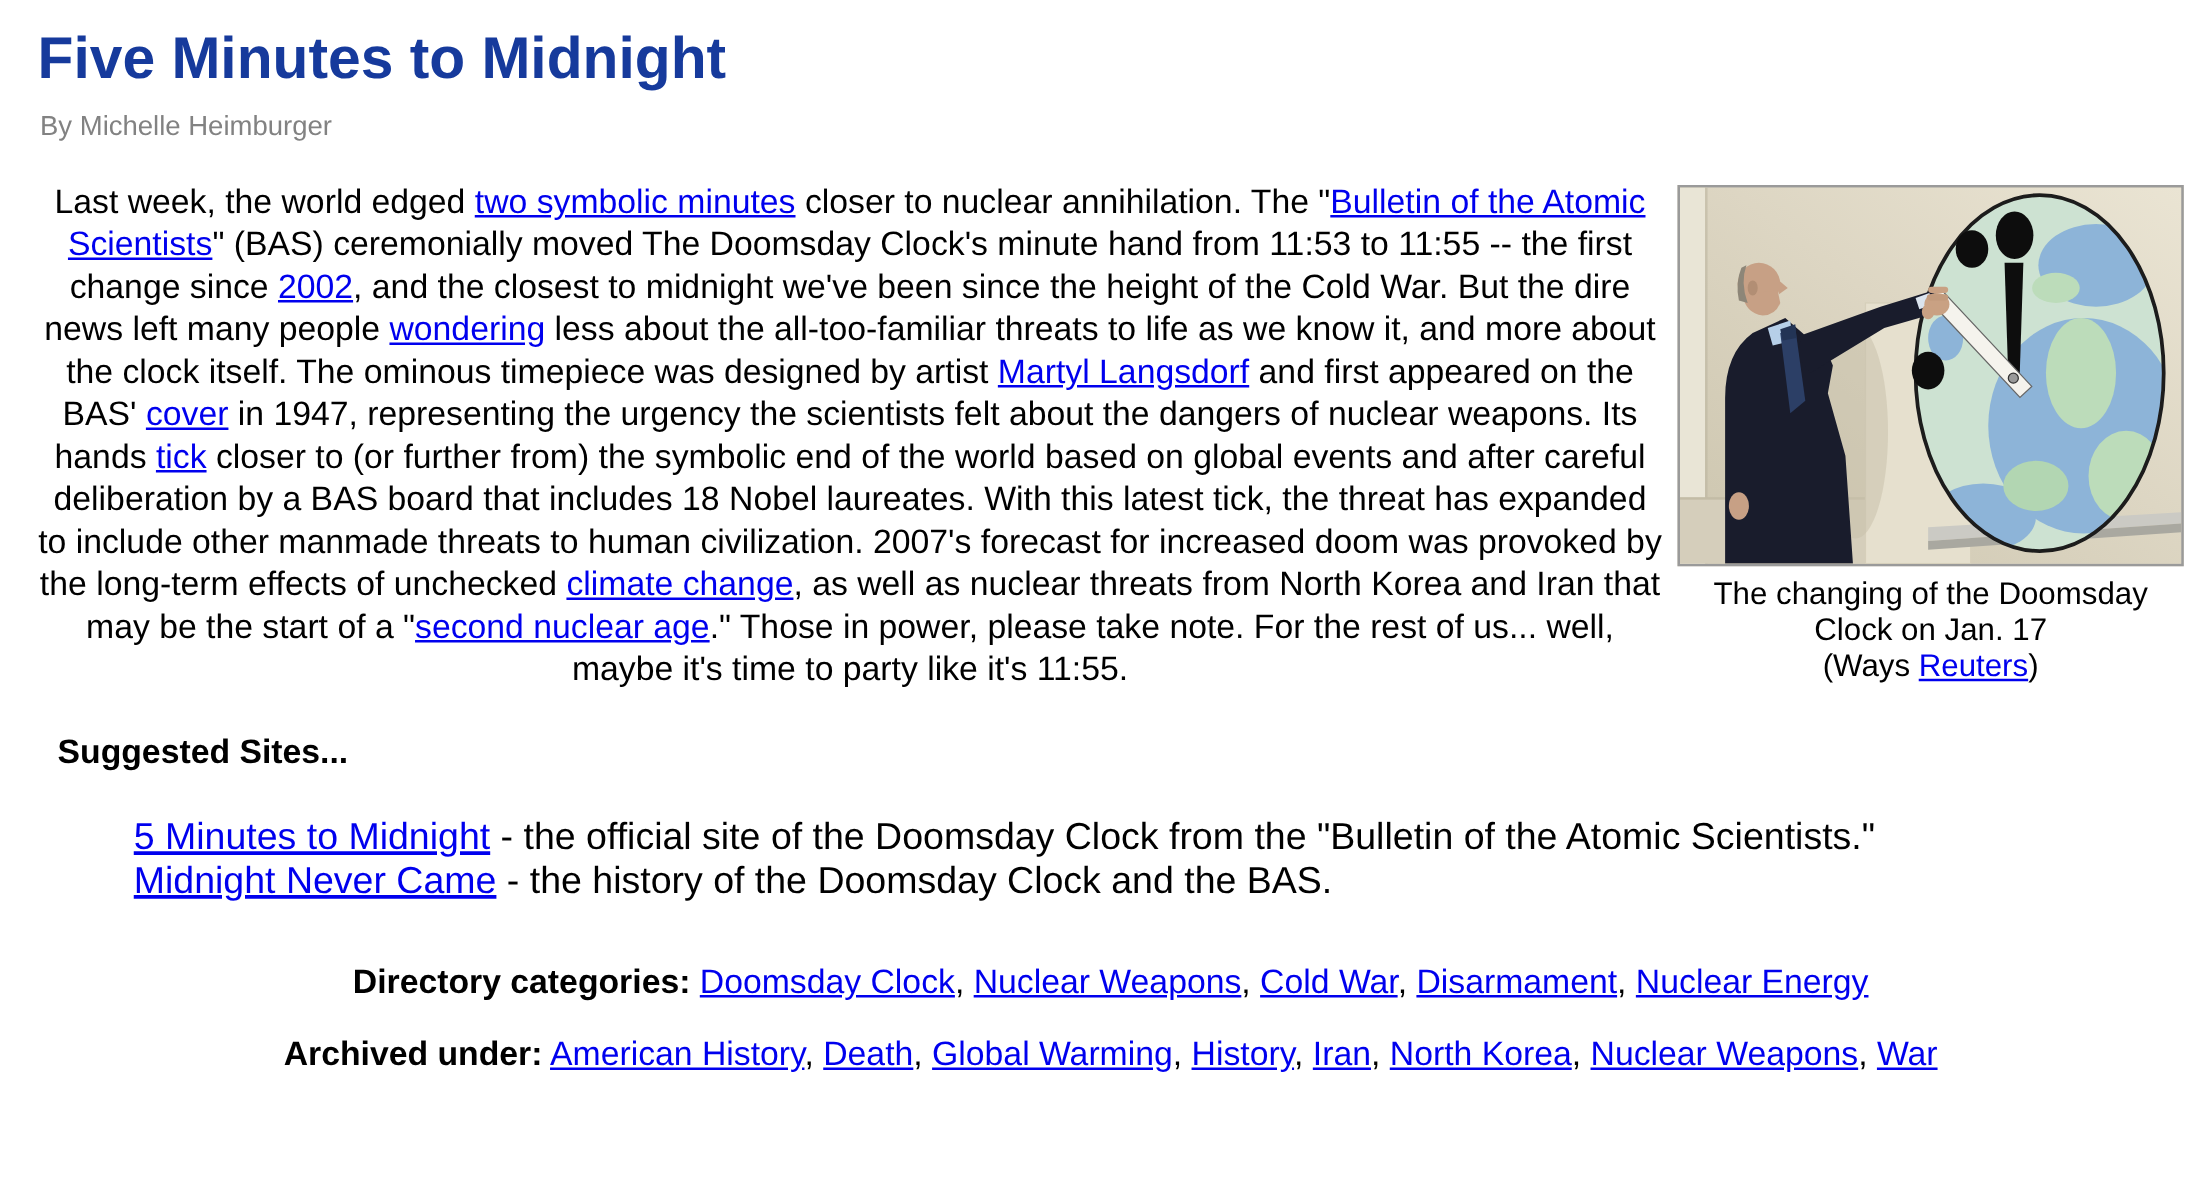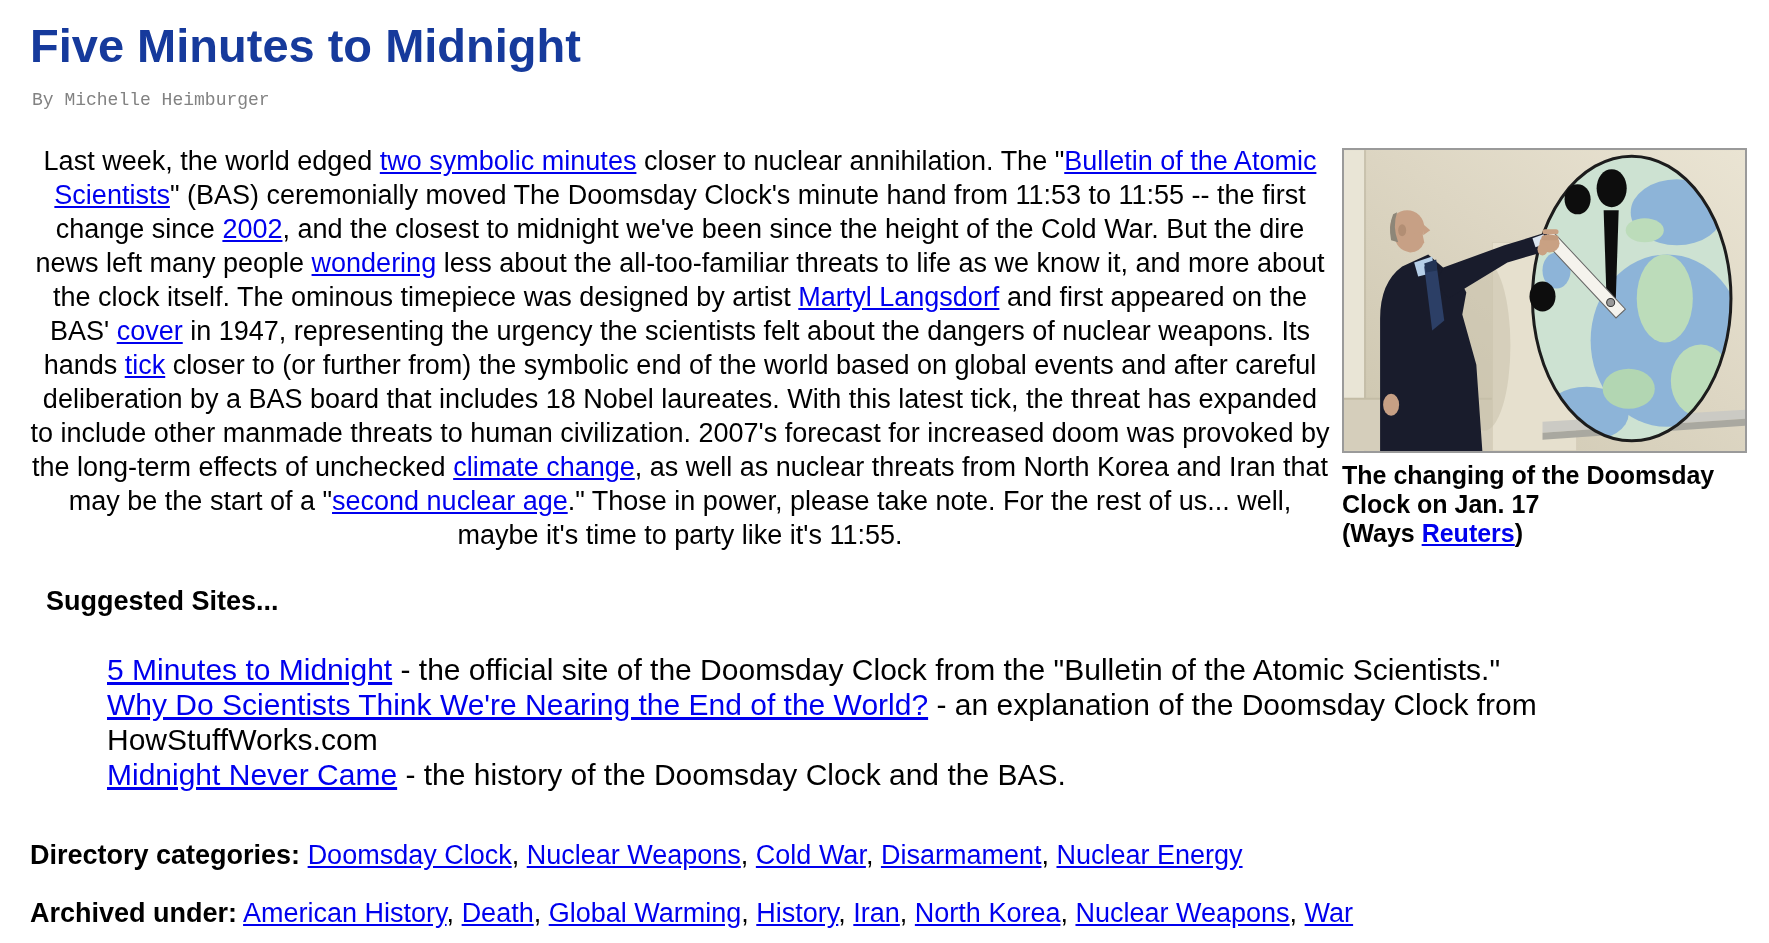--- a/index.html
+++ b/index.html
@@ -2,37 +2,37 @@
 <html style="--title-color: #163A9C; --link-color: #0000EE; --muted-color: #828282;"><head>
 <meta charset="utf-8">
 <style>
   * { box-sizing: border-box; }
   html, body { margin: 0; padding: 0; background: #ffffff; color: #000000; }
   body { font-family: "Liberation Sans", "DejaVu Sans", sans-serif; }
   .page { width: 1769px; min-height: 943px; padding: 18px 22px 30px 30px; }
 
   .page-title { font-size: 47px; font-weight: bold; color: var(--title-color, #163A9C); margin: 0 0 14px 0; }
   .byline-block { margin: 0 0 0 2px; }
-  .byline, .dateline { font-size: 18px; line-height: 27px; color: var(--muted-color, #828282); font-family: Liberation Mono, monospace; }
+  .byline, .dateline { font-size: 22px; line-height: 27px; color: var(--muted-color, #828282); }
 
   .content { font-size: 27px; line-height: 34px; margin-top: 30px; }
   .content p { margin: 0; text-align: center; }
 
   a.lnk { color: var(--link-color, #0000EE); text-decoration: underline; cursor: pointer; }
 
-  figure.photo-fig { float: right; width: 405px; margin: 4px 0 14px 12px; text-align: left; font-weight: bold; }
+  figure.photo-fig { float: right; width: 405px; margin: 4px 0 14px 12px; text-align: center; }
   .photo-frame { border: 2px solid #9a9a9a; width: 405px; height: 305px; background: #ddd6c3; }
   .photo-frame svg { display: block; width: 401px; height: 301px; }
   figcaption { font-size: 25px; line-height: 29px; margin-top: 8px; color: #000; }
 
   .suggested-heading { font-size: 27px; font-weight: bold; margin: 32px 0 0 16px; }
   .suggested-list { margin: 34px 0 0 77px; font-size: 30px; line-height: 35px; }
   .suggested-list .line { white-space: normal; }
 
-  .meta-line { font-size: 27px; line-height: 34px; }
+  .meta-line { font-size: 27px; line-height: 34px; text-align: center; }
   .meta-line .label { font-weight: bold; }
   .directory-line { margin-top: 46px; }
   .archived-line { margin-top: 24px; }
   .sep { color: #000; }
 </style>
 </head>
 <body>
 
 <div class="page">
 
@@ -124,21 +124,20 @@
         <div><span>(Ways </span><a href="#" class="lnk">Reuters</a><span>)</span></div>
       </figcaption>
     </figure>
 
     <p><span>Last week, the world edged </span><a href="#" class="lnk">two symbolic minutes</a><span> closer to nuclear annihilation. The "</span><a href="#" class="lnk">Bulletin of the Atomic Scientists</a><span>" (BAS) ceremonially moved The Doomsday Clock's minute hand from 11:53 to 11:55 -- the first change since </span><a href="#" class="lnk">2002</a><span>, and the closest to midnight we've been since the height of the Cold War. But the dire news left many people </span><a href="#" class="lnk">wondering</a><span> less about the all-too-familiar threats to life as we know it, and more about the clock itself. The ominous timepiece was designed by artist </span><a href="#" class="lnk">Martyl Langsdorf</a><span> and first appeared on the BAS' </span><a href="#" class="lnk">cover</a><span> in 1947, representing the urgency the scientists felt about the dangers of nuclear weapons. Its hands </span><a href="#" class="lnk">tick</a><span> closer to (or further from) the symbolic end of the world based on global events and after careful deliberation by a BAS board that includes 18 Nobel laureates. With this latest tick, the threat has expanded to include other manmade threats to human civilization. 2007's forecast for increased doom was provoked by the long-term effects of unchecked </span><a href="#" class="lnk">climate change</a><span>, as well as nuclear threats from North Korea and Iran that may be the start of a "</span><a href="#" class="lnk">second nuclear age</a><span>." Those in power, please take note. For the rest of us... well, maybe it's time to party like it's 11:55.</span></p>
 
     <h2 class="suggested-heading">Suggested Sites...</h2>
 
     <div class="suggested-list" id="suggested-list">
         <div class="line"><a href="#" class="lnk">5 Minutes to Midnight</a><span> - the official site of the Doomsday Clock from the "Bulletin of the Atomic Scientists."</span></div>
-        <div class="line"><a href="#" class="lnk">Why Do Scientists Think We're Nearing the End of the World?</a><span> - an explanation of the Doomsday Clock from HowStuffWorks.com</span></div>
         <div class="line"><a href="#" class="lnk">Midnight Never Came</a><span> - the history of the Doomsday Clock and the BAS.</span></div>
       </div>
 
     <div class="meta-line directory-line">
       <span class="label">Directory categories:</span>
       <span><a href="#" class="lnk">Doomsday Clock</a><span class="sep">, </span><a href="#" class="lnk">Nuclear Weapons</a><span class="sep">, </span><a href="#" class="lnk">Cold War</a><span class="sep">, </span><a href="#" class="lnk">Disarmament</a><span class="sep">, </span><a href="#" class="lnk">Nuclear Energy</a></span>
     </div>
 
     <div class="meta-line archived-line">
       <span class="label">Archived under:</span>

